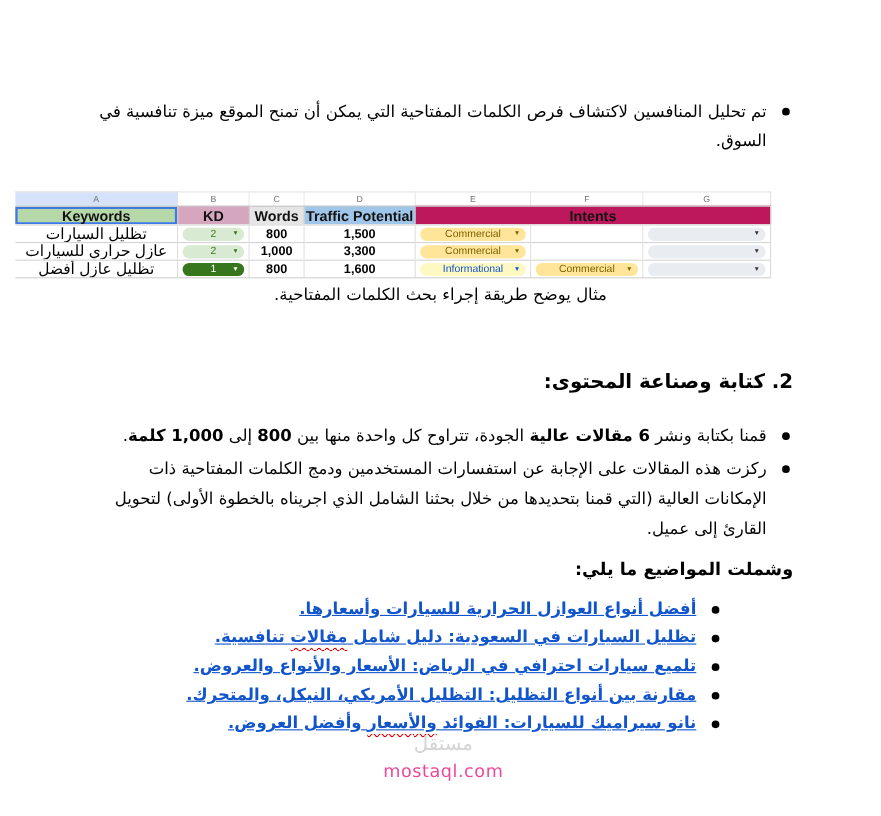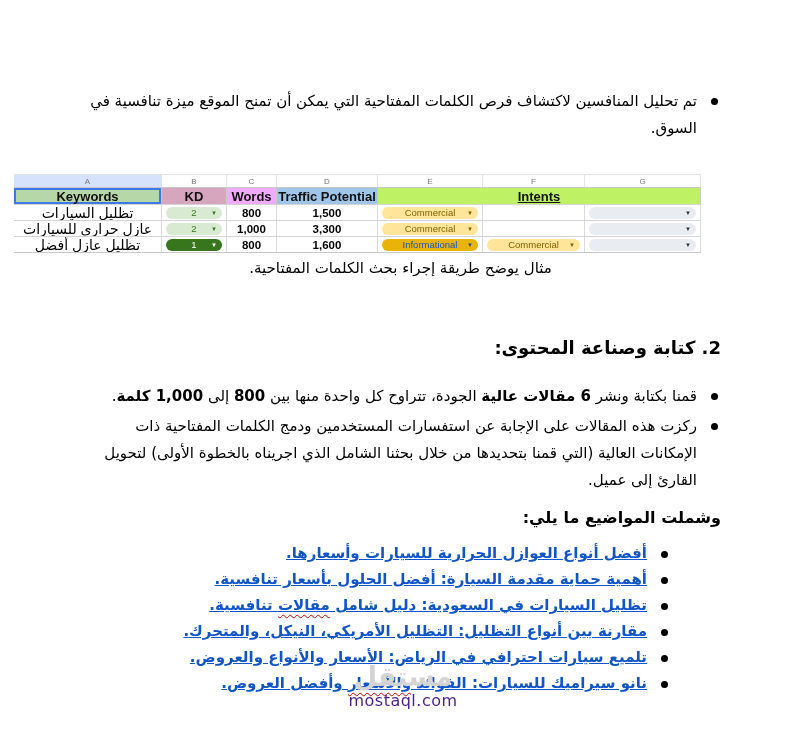--- a/index.html
+++ b/index.html
@@ -20,21 +20,21 @@
   .sec2-list  { top:383px; right:80px; left:78px; }
   .b { font-weight:bold; }
 
   .caption { position:absolute; top:259px; left:0; right:0; text-align:center; direction:rtl; font-size:15px; }
 
   .h-sec { position:absolute; right:80px; left:80px; direction:rtl; text-align:right; font-weight:bold; }
   .h2    { top:337px; font-size:18px; }
   .topics-h { top:508px; font-size:16px; }
 
   
-  .links-list { top:541px; right:130px; left:80px; }
+  .links-list { top:541px; right:144px; left:80px; }
   .links-list li { font-size:15px; line-height:25px; margin-bottom:1px; }
   .links-list a { color:#1155cc; font-weight:bold; text-decoration:underline; cursor:pointer; }
   .sp { text-decoration:underline wavy #cc0000; text-decoration-thickness:1px; text-underline-offset:4px; }
 
   
   .sheet {
     position:absolute; top:174px; left:14px; width:687px;
     display:grid;
     grid-template-columns:148px 65px 50px 101px 105px 102px 116px;
     grid-template-rows:13px 17px 16px 16px 16px;
@@ -62,27 +62,27 @@
   .pill {
     position:relative; width:100%; height:12px; border-radius:7px;
     display:flex; align-items:center; justify-content:center;
     font-size:9.5px; line-height:12px;
   }
   .pill .arr { position:absolute; right:5px; top:50%; transform:translateY(-50%); font-size:6px; }
   .kd-light { background:#d9ead3; color:#38761d; }
   .kd-dark  { background:#38761d; color:#ffffff; }
   .commercial    { background:#ffe599; color:#7f6000; }
   .transactional { background:#f4cccc; color:#cc0000;margin-top:43px; }
-  .informational { background:#eab308; color:#1155cc; }
+  .informational { background:#fef9c3; color:#1155cc; }
   .empty-pill    { background:#e9edf1; color:#333; }
 
   
   .watermark { position:absolute; top:662px; left:318px; width:170px; text-align:center; pointer-events:none; }
-  .wm-logo { font-size:27px; font-weight:bold; color:#d4d4d4; line-height:30px; letter-spacing:1px; }
-  .wm-domain { font-size:16px; color:#4c1d95; line-height:18px; letter-spacing:0.5px; }
+  .wm-logo { font-size:18px; font-weight:normal; color:#d4d4d4; line-height:30px; letter-spacing:1px; }
+  .wm-domain { font-size:16px; color:#ec4899; line-height:18px; letter-spacing:0.5px; }
 </style>
 </head>
 <body>
 
 <div class="page">
 
   <ul class="doc-list intro-list">
     <li>
       <span class="bullet-dot"></span>
       <span>تم تحليل المنافسين لاكتشاف فرص الكلمات المفتاحية التي يمكن أن تمنح الموقع ميزة تنافسية في السوق.</span>
@@ -94,23 +94,23 @@
     <div class="lc sel-col">A</div>
     <div class="lc">B</div>
     <div class="lc">C</div>
     <div class="lc">D</div>
     <div class="lc">E</div>
     <div class="lc">F</div>
     <div class="lc">G</div>
 
     <div class="hc sel-cell" style="background:#b6d7a8;">Keywords</div>
     <div class="hc" style="background:#d5a6bd;">KD</div>
-    <div class="hc" style="background:#f0abfc;">Words</div>
+    <div class="hc" style="background:#e5e5e5;">Words</div>
     <div class="hc" style="background:#9fc5e8;">Traffic Potential</div>
-    <div class="hc" style="background:#bef264; grid-column:span 3;text-decoration:underline;">Intents</div>
+    <div class="hc" style="background:#be185d; grid-column:span 3;">Intents</div>
 
     <div class="dc kw">تظليل السيارات</div>
     <div class="dc pillcell">
       <div class="pill kd-light">
         <span>2</span>
         <span class="arr">▼</span>
       </div>
     </div>
     <div class="dc num">800</div>
     <div class="dc num">1,500</div>
@@ -204,33 +204,29 @@
 
   <div class="h-sec topics-h">وشملت المواضيع ما يلي:</div>
 
   <ul class="doc-list links-list">
     <li>
       <span class="bullet-dot"></span>
       <a>أفضل أنواع العوازل الحرارية للسيارات وأسعارها.</a>
     </li>
     <li>
       <span class="bullet-dot"></span>
-      <a>أهمية حماية مقدمة السيارة: أفضل الحلول بأسعار تنافسية.</a>
-    </li>
-    <li>
-      <span class="bullet-dot"></span>
       <a><span>تظليل السيارات في السعودية: دليل شامل </span><span class="sp">مقالات</span><span> تنافسية.</span></a>
     </li>
     <li>
       <span class="bullet-dot"></span>
+      <a>تلميع سيارات احترافي في الرياض: الأسعار والأنواع والعروض.</a>
+    </li>
+    <li>
+      <span class="bullet-dot"></span>
       <a>مقارنة بين أنواع التظليل: التظليل الأمريكي، النيكل، والمتحرك.</a>
-    </li>
-    <li>
-      <span class="bullet-dot"></span>
-      <a>تلميع سيارات احترافي في الرياض: الأسعار والأنواع والعروض.</a>
     </li>
     <li>
       <span class="bullet-dot"></span>
       <a><span>نانو سيراميك للسيارات: الفوائد </span><span class="sp">والأسعار</span><span> وأفضل العروض.</span></a>
     </li>
   </ul>
 
   <div class="watermark">
     <div class="wm-logo">مستقل</div>
     <div class="wm-domain">mostaql.com</div>

